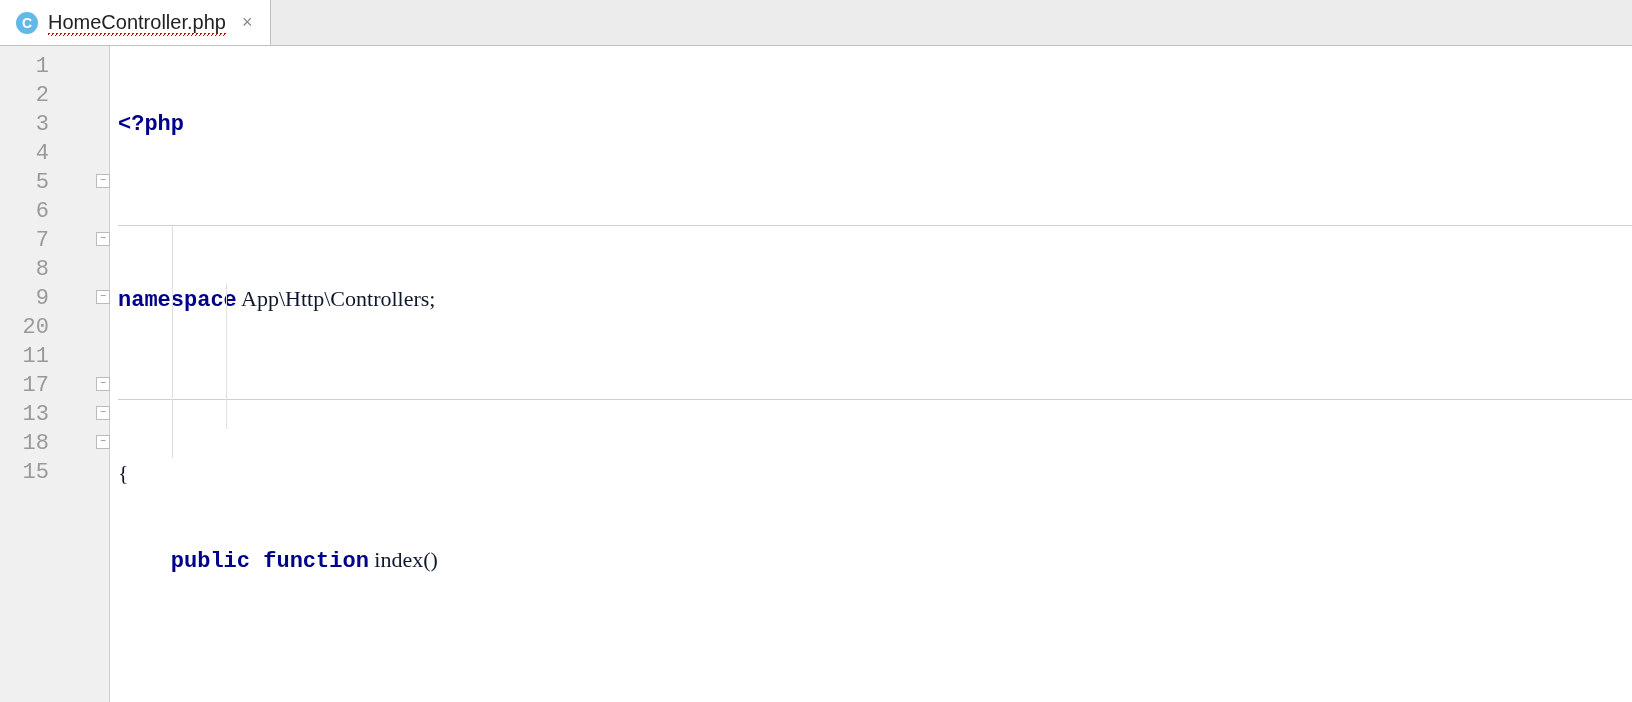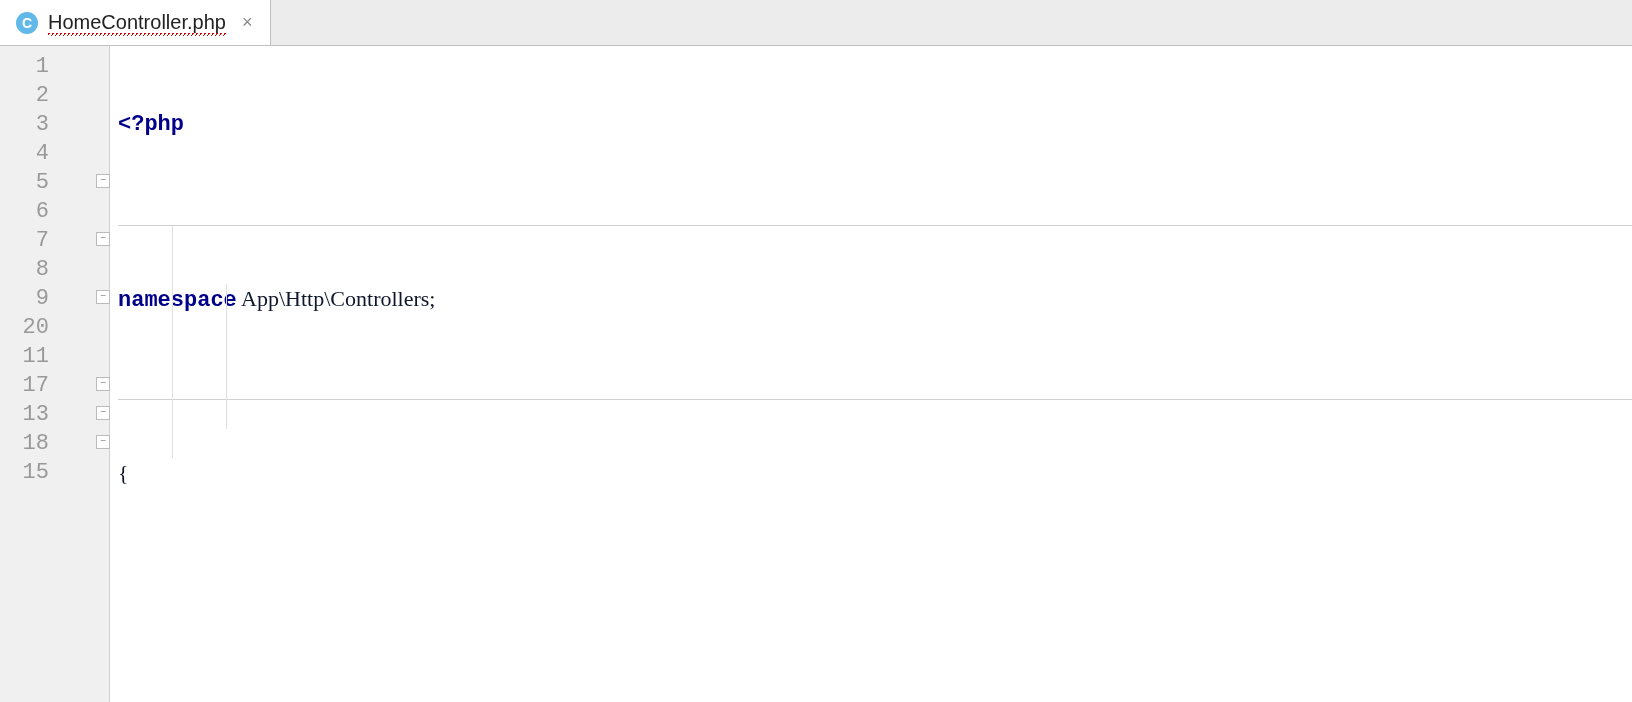--- a/index.html
+++ b/index.html
@@ -178,20 +178,21 @@
     <div class="fold-marker" style="top: 360px;">−</div>
     <div class="fold-marker" style="top: 389px;">−</div>
   </div>
 
   <div class="code-area">
     <div class="code-line"><span class="kw">&lt;?php</span></div>
     <div class="code-line hr-line"></div>
     <div class="code-line"><span class="kw">namespace</span><span class="plain"> App\Http\Controllers;</span></div>
     <div class="code-line hr-line"></div>
     <div class="code-line"><span class="plain">{</span></div>
+    <div class="code-line">    <span class="kw">public</span> <span class="kw">function</span><span class="plain"> index()</span></div>
     
     
     
     
     
     
     
     
     
     <div class="indent-guide" style="left: 62px; top: 180px; height: 232px;"></div>

